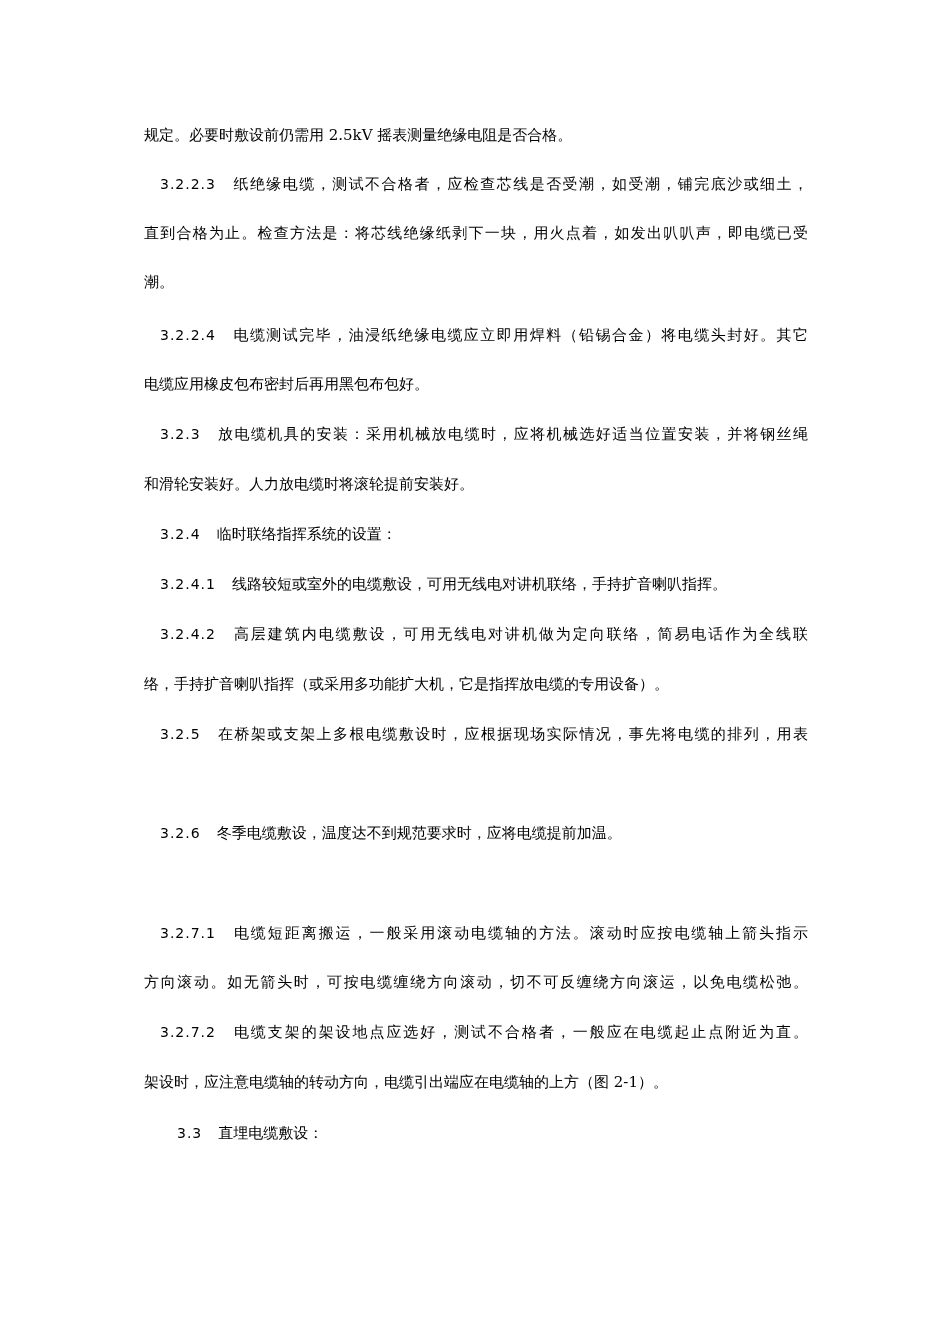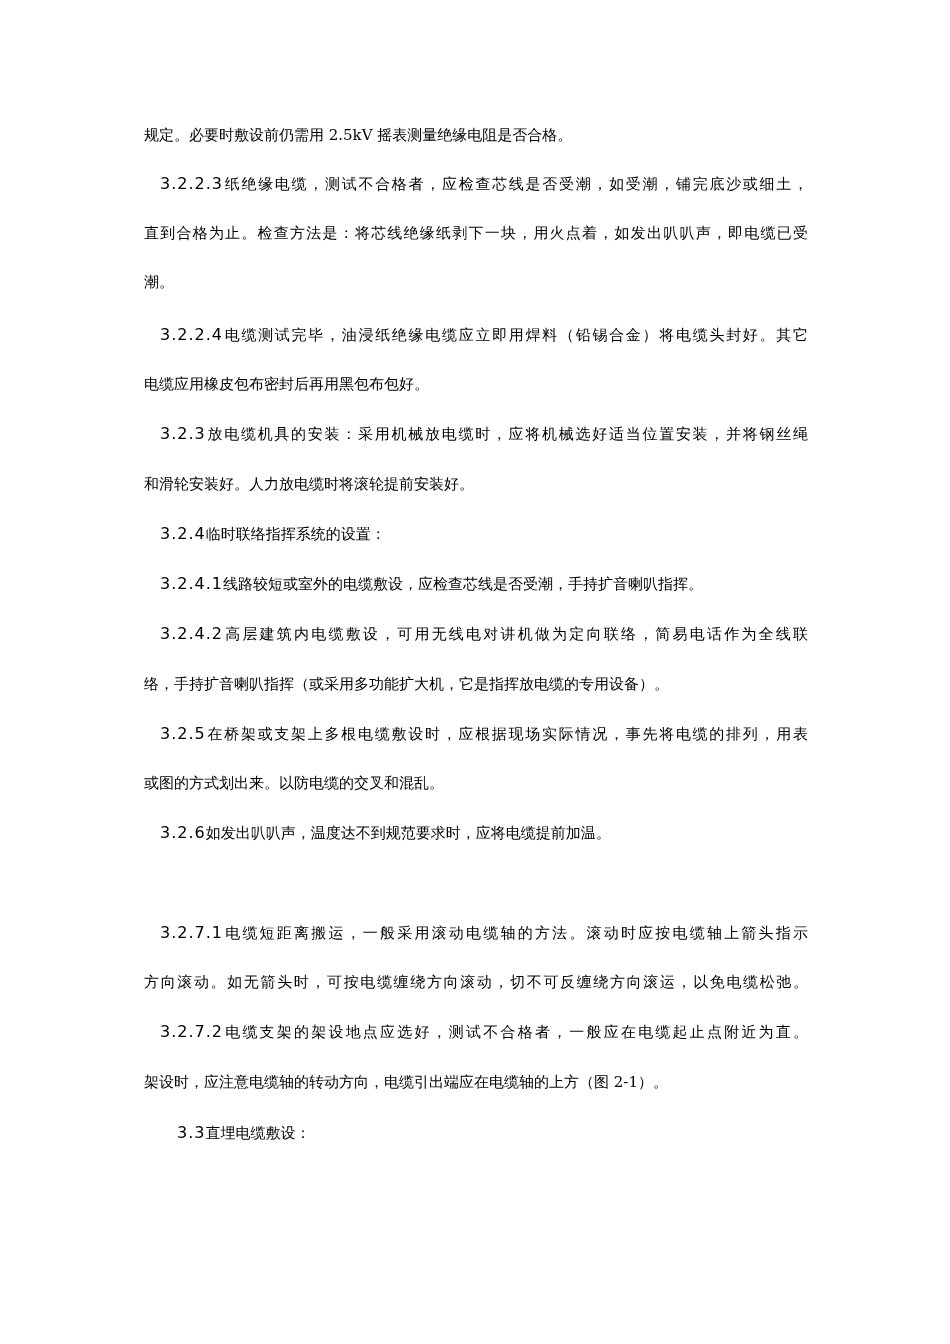--- a/index.html
+++ b/index.html
@@ -33,23 +33,24 @@
     text-align: justify;
     text-align-last: justify;
   }
   .line.last {
     text-align-last: left;
   }
   .line.ind1 { left: 160px; width: 648px; }
   .line.ind2 { left: 177px; width: 631px; }
   .num {
     font-family: "DejaVu Sans", "Liberation Sans", sans-serif;
-    font-size: 16px;
+    font-size: 14px;
     letter-spacing: 1px;
     display: inline-block;
+    margin-right: 16px;
   }
 </style>
 </head>
 <body>
 
 <div class="page">
 
   <div class="line last" style="top:123px">
     <span>规定。必要时敷设前仍需用 2.5kV 摇表测量绝缘电阻是否合格。</span>
   </div>
@@ -76,39 +77,36 @@
   </div>
   <div class="line last" style="top:472px">
     <span>和滑轮安装好。人力放电缆时将滚轮提前安装好。</span>
   </div>
 
   <div class="line ind1 last" style="top:522px">
     <span class="num">3.2.4</span><span>临时联络指挥系统的设置：</span>
   </div>
 
   <div class="line ind1 last" style="top:572px">
-    <span class="num">3.2.4.1</span><span>线路较短或室外的电缆敷设，应检查芯线是否受潮，手持扩音喇叭指挥。</span>
+    <span class="num">3.2.4.1</span><span>线路较短或室外的电缆敷设，可用无线电对讲机联络，手持扩音喇叭指挥。</span>
   </div>
 
   <div class="line ind1" style="top:622px">
     <span class="num">3.2.4.2</span><span>高层建筑内电缆敷设，可用无线电对讲机做为定向联络，简易电话作为全线联</span>
   </div>
   <div class="line last" style="top:672px">
     <span>络，手持扩音喇叭指挥（或采用多功能扩大机，它是指挥放电缆的专用设备）。</span>
   </div>
 
   <div class="line ind1" style="top:722px">
     <span class="num">3.2.5</span><span>在桥架或支架上多根电缆敷设时，应根据现场实际情况，事先将电缆的排列，用表</span>
   </div>
-  <div class="line last" style="top:771px">
-    <span>或图的方式划出来。以防电缆的交叉和混乱。</span>
-  </div>
 
   <div class="line ind1 last" style="top:821px">
-    <span class="num">3.2.6</span><span>如发出叭叭声，温度达不到规范要求时，应将电缆提前加温。</span>
+    <span class="num">3.2.6</span><span>冬季电缆敷设，温度达不到规范要求时，应将电缆提前加温。</span>
   </div>
 
 
   <div class="line ind1" style="top:921px">
     <span class="num">3.2.7.1</span><span>电缆短距离搬运，一般采用滚动电缆轴的方法。滚动时应按电缆轴上箭头指示</span>
   </div>
   <div class="line" style="top:970px">
     <span>方向滚动。如无箭头时，可按电缆缠绕方向滚动，切不可反缠绕方向滚运，以免电缆松弛。</span>
   </div>
 

